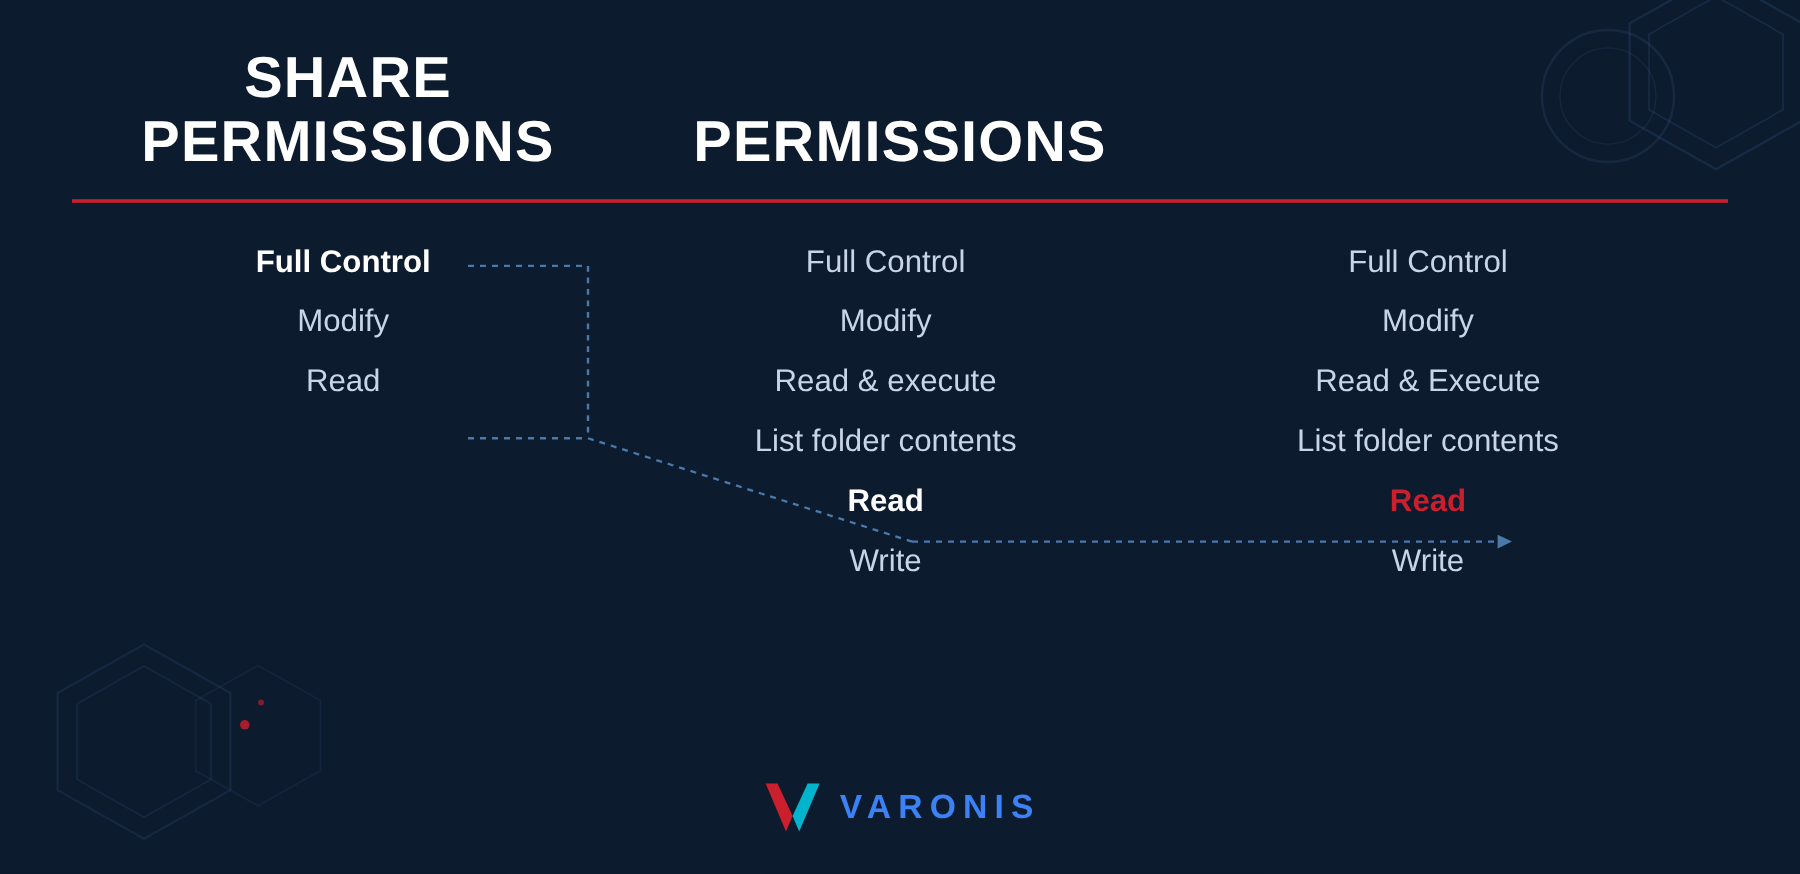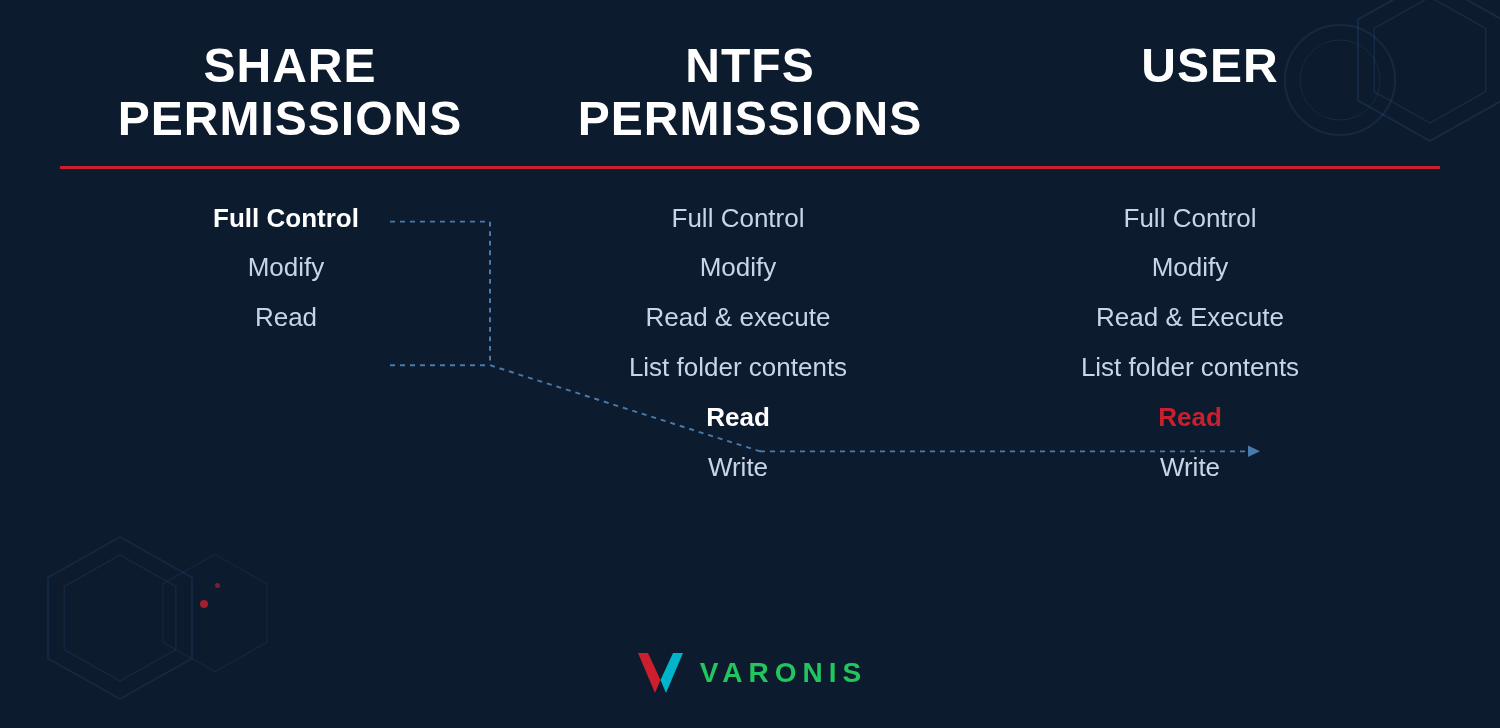--- a/index.html
+++ b/index.html
@@ -141,21 +141,21 @@
     .logo-container {
       display: flex;
       align-items: center;
       gap: 12px;
     }
 
     .logo-text {
       font-size: 28px;
       font-weight: 700;
       letter-spacing: 6px;
-      color: #22c55e;
+      color: #3b82f6;
       text-transform: uppercase;
     }
   </style>
 </head>
 <body>
 
 <svg class="hex-deco hex-top-right" viewBox="0 0 200 200" fill="none">
   <polygon points="100,10 180,55 180,145 100,190 20,145 20,55" stroke="#2a5080" stroke-width="2" fill="none"></polygon>
   <polygon points="100,30 162,65 162,135 100,170 38,135 38,65" stroke="#2a5080" stroke-width="1.5" fill="none"></polygon>
 </svg>
@@ -180,27 +180,27 @@
 
   <div class="header-row">
     <div class="header-col">
       <h1>
         <span>SHARE</span><br>
         <span>PERMISSIONS</span>
       </h1>
     </div>
     <div class="header-col">
       <h1>
-        <span>NTFS</span><br>
+        <br>
         <span>PERMISSIONS</span>
       </h1>
     </div>
     <div class="header-col">
       <h1>
-        <span>USER</span><br>
+        <br>
       </h1>
     </div>
   </div>
 
   <div class="divider-row">
     <div class="red-line"></div>
   </div>
 
   <div style="flex:1; position:relative;">
 

